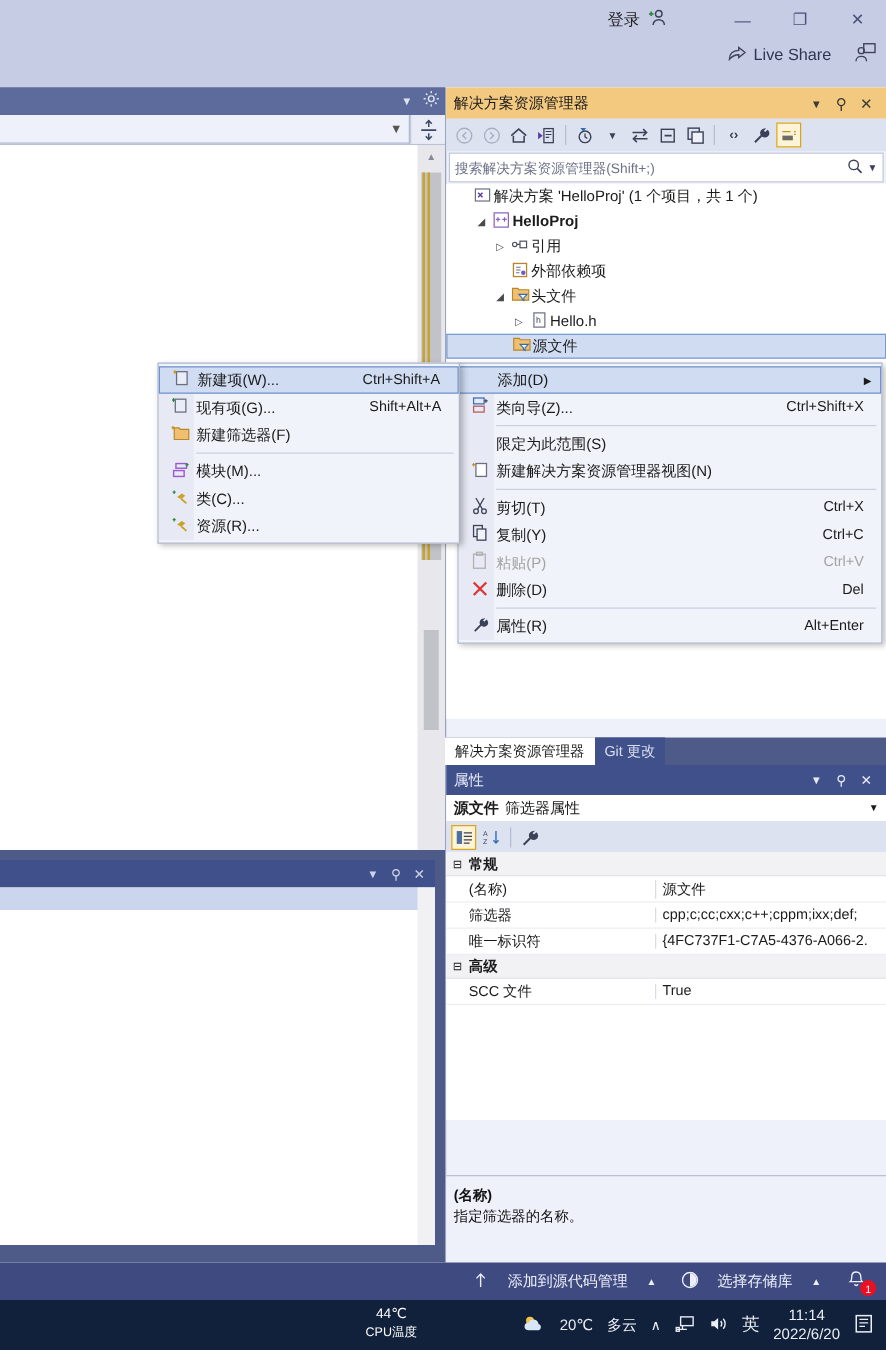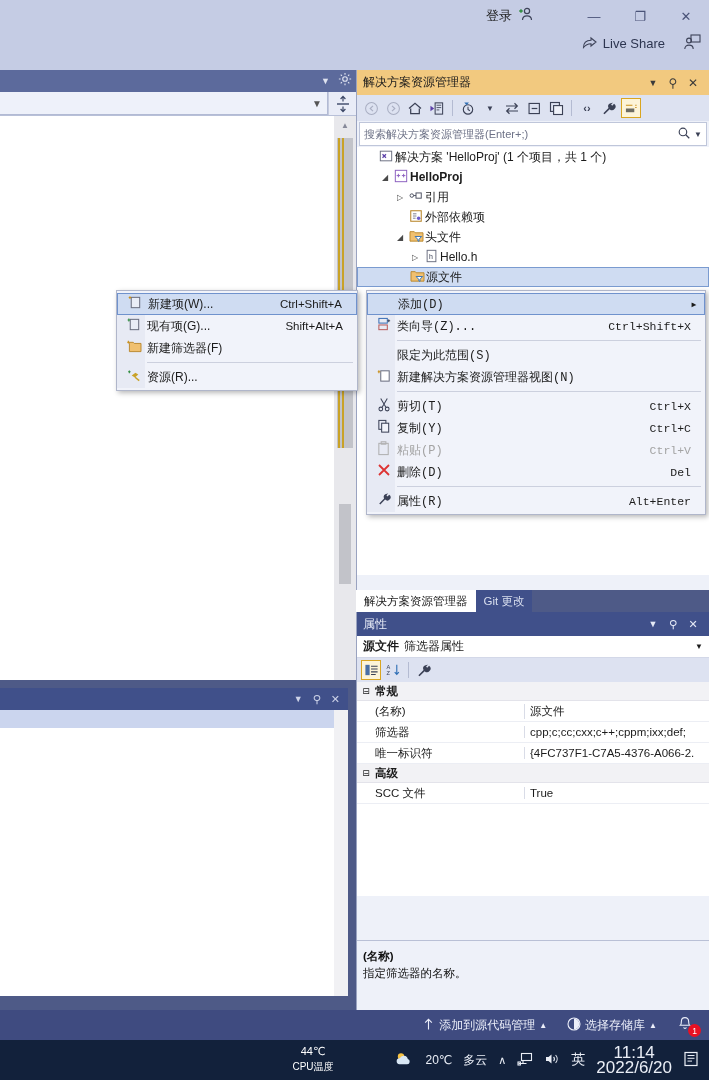--- a/index.html
+++ b/index.html
@@ -200,21 +200,21 @@
   }
   .props-desc .d-title { font-weight: bold; font-size: 11.5px; color: #111; }
   .props-desc .d-text { font-size: 11.5px; color: #111; margin-top: 2px; }
 
   
   .vs-statusbar {
     position: absolute; left: 0; top: 1010px; width: 709px; height: 30px;
     background: #3f4b80; display: flex; align-items: center; justify-content: flex-end;
     gap: 20px; padding-right: 10px; color: #eceffa; font-size: 12px;
   }
-  .sb-item { display: flex; align-items: center; gap: 4px; }
+  .sb-item { display: flex; align-items: center; gap: 15px; }
   .bell-wrap { position: relative; width: 22px; height: 18px; }
   .badge {
     position: absolute; right: -2px; bottom: -3px;
     background: #e81123; color: #fff; font-size: 8.5px;
     width: 13px; height: 13px; border-radius: 50%;
     display: flex; align-items: center; justify-content: center;
   }
 
   
   .taskbar {
@@ -222,30 +222,30 @@
     background: #12213b; display: flex; align-items: center; color: #eaeef6;
   }
   .cpu-temp {
     position: absolute; left: 258px; top: 4px; width: 110px; text-align: center;
     font-size: 11px; line-height: 15px; color: #ffffff;
   }
   .tray {
     position: absolute; right: 8px; top: 0; height: 40px;
     display: flex; align-items: center; gap: 11px; font-size: 12px;
   }
-  .tb-clock { text-align: center; font-size: 17px; line-height: 15px; }
+  .tb-clock { text-align: center; font-size: 12px; line-height: 15px; }
 
   
   .ctx-menu {
     position: absolute; background: #f1f3fa; border: 1px solid #b0b6ca;
     box-shadow: 2px 2px 5px rgba(0,0,0,0.28); font-size: 12px; padding: 2px 0;
     z-index: 50;
   }
-  .ctx-main { left: 366px; top: 290px; width: 340px; font-family: Liberation Mono, monospace; }
-  .ctx-sub  { left: 116px; top: 290px; width: 242px; }
+  .ctx-main { left: 366px; top: 290px; width: 340px; }
+  .ctx-sub  { left: 126px; top: 290px; width: 242px; }
   .ctx-item {
     height: 22px; display: flex; align-items: center; color: #1b1b1b; padding: 0 4px;
   }
   .ctx-item.hl { background: #cfdcf2; border: 1px solid #6f92cd; height: 22px; }
   .ctx-item.disabled { color: #a3a3a3; }
   .ctx-ic { width: 26px; text-align: center; font-size: 12px; flex: none; }
   .ctx-lbl { flex: 1; }
   .ctx-key { color: #1b1b1b; padding-right: 10px; font-size: 11.5px; }
   .ctx-item.disabled .ctx-key { color: #a3a3a3; }
   .ctx-arrow { width: 12px; text-align: center; font-size: 8px; }
@@ -425,21 +425,21 @@
       </div>
       <div class="tbicon active">
         <svg width="15" height="13" viewBox="0 0 16 14">
             <rect x="2" y="7" width="9" height="4" fill="#6d6b61"></rect>
             <path d="M2 3.5h7M12 3.5h1.5M12 6h1.5" stroke="#c98f1b" stroke-width="1.1"></path>
           </svg>
       </div>
     </div>
 
     <div class="sln-search">
-      <span class="grow" placeholder="搜索解决方案资源管理器(Ctrl+;)">搜索解决方案资源管理器(Enter+;)</span>
+      <span class="grow" placeholder="搜索解决方案资源管理器(Ctrl+;)">搜索解决方案资源管理器(Shift+;)</span>
       <span>
         <svg width="14" height="14" viewBox="0 0 16 16">
             <circle cx="6.8" cy="6.8" r="4.3" fill="none" stroke="#3b4156" stroke-width="1.3"></circle>
             <path d="M10 10l4 4" stroke="#3b4156" stroke-width="1.5"></path>
           </svg>
       </span>
       <span style="font-size:8px;color:#3b4156;margin-left:3px;">▼</span>
     </div>
 
     <div class="sln-tree" id="tree-host">
@@ -680,20 +680,38 @@
           <span class="ctx-ic"><svg width="15" height="13" viewBox="0 0 16 14">
               <path d="M2.5 4V2.5h4.2l1 1.2H15V12.5H2.5z" fill="#f0c070" stroke="#b8862b" stroke-width="1"></path>
               <path d="M1.4 0.8v3M0.1 2.3h2.6" stroke="#c98f1b" stroke-width="1.1"></path>
             </svg></span>
           <span class="ctx-lbl">新建筛选器(F)</span>
           <span class="ctx-key"></span>
         </div>
         <div class="ctx-sep"></div>
         <div class="ctx-item">
           <span class="ctx-ic"><svg width="15" height="14" viewBox="0 0 16 14">
+              <rect x="4" y="1.5" width="9" height="4" fill="none" stroke="#9b59d0" stroke-width="1.2"></rect>
+              <rect x="2" y="7.5" width="9" height="5" fill="none" stroke="#9b59d0" stroke-width="1.2"></rect>
+              <path d="M13.5 1v3M12.2 2.4h2.6" stroke="#2d8b3d" stroke-width="1"></path>
+            </svg></span>
+          <span class="ctx-lbl">模块(M)...</span>
+          <span class="ctx-key"></span>
+        </div>
+        <div class="ctx-item">
+          <span class="ctx-ic"><svg width="15" height="14" viewBox="0 0 16 14">
+              <path d="M5 6.5l4-3 3 2-3.5 3z" fill="#c9a227"></path>
+              <path d="M8.6 8.3L13 12" stroke="#c9a227" stroke-width="1.6"></path>
+              <path d="M2.5 1v3M1.2 2.4h2.6" stroke="#2d8b3d" stroke-width="1.1"></path>
+            </svg></span>
+          <span class="ctx-lbl">类(C)...</span>
+          <span class="ctx-key"></span>
+        </div>
+        <div class="ctx-item">
+          <span class="ctx-ic"><svg width="15" height="14" viewBox="0 0 16 14">
               <path d="M5 6.5l4-3 3 2-3.5 3z" fill="#c9a227"></path>
               <path d="M8.6 8.3L13 12" stroke="#c9a227" stroke-width="1.6"></path>
               <path d="M2.5 1v3M1.2 2.4h2.6" stroke="#2d8b3d" stroke-width="1.1"></path>
             </svg></span>
           <span class="ctx-lbl">资源(R)...</span>
           <span class="ctx-key"></span>
         </div>
       </div>
   </div>
 

